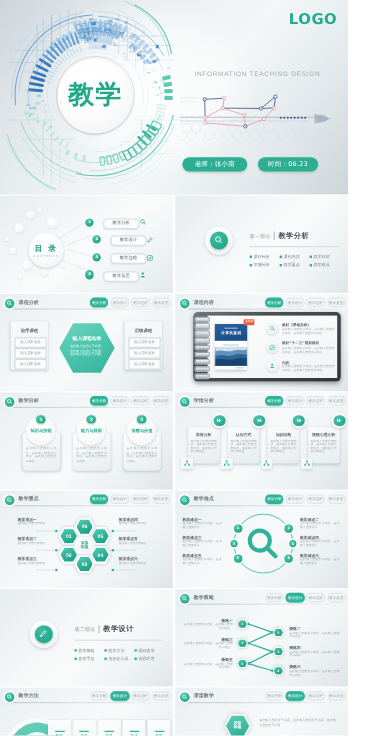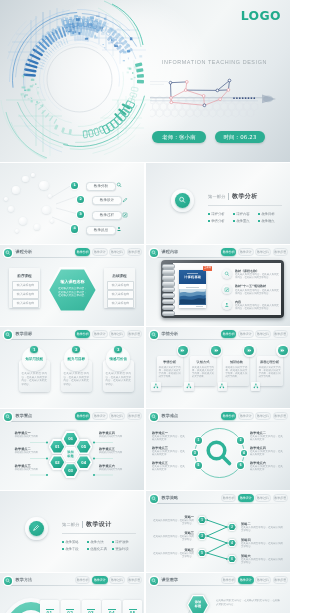--- a/index.html
+++ b/index.html
@@ -527,20 +527,23 @@
           <path d="M112,4 C130,13 140,28 143,45" fill="none" stroke="#3fbfa6" stroke-width="1" opacity="0.8"></path>
           <path d="M104,1 C125,10 137,26 141,47" fill="none" stroke="#79d3c1" stroke-width="0.75" opacity="0.65"></path>
           <path d="M98,8 C113,15 122,26 126,38" fill="none" stroke="#a3e0d2" stroke-width="0.6" opacity="0.55"></path>
           <path d="M6,112 C11,133 26,150 47,158" fill="none" stroke="#6ecfbb" stroke-width="0.9" opacity="0.6"></path>
           <path d="M11,122 C17,139 30,152 46,159" fill="none" stroke="#a2e1d4" stroke-width="0.65" opacity="0.5"></path>
           <path d="M1,100 C4,126 20,148 45,159" fill="none" stroke="#b9e9df" stroke-width="0.6" opacity="0.45"></path>
           <path d="M24,122 C32,136 46,147 62,152" fill="none" stroke="#9ec6e6" stroke-width="0.55" opacity="0.5"></path>
           <path d="M112.00,79.50A32.5,32.5 0 1 1 112.00,79.44" fill="none" stroke="#c9d3d9" stroke-width="0.6" opacity="0.9" stroke-linecap="butt"></path>
         </g>
     </svg>
+    <div class="hero-disc">
+      <span class="hero-disc-txt">教学</span>
+    </div>
     <div class="hero-logo">LOGO</div>
     <div class="hero-sub">INFORMATION TEACHING DESIGN</div>
     <svg class="hero-net" viewBox="0 0 140 40">
         <g id="net-g">
           <path d="M5.29,20.10L5.29,23.90L2.00,25.80L-1.29,23.90L-1.29,20.10L2.00,18.20Z" fill="none" stroke="#d8dfe4" stroke-width="0.32" opacity="0.85"></path>
           <path d="M12.89,20.10L12.89,23.90L9.60,25.80L6.31,23.90L6.31,20.10L9.60,18.20Z" fill="none" stroke="#d8dfe4" stroke-width="0.32" opacity="0.85"></path>
           <path d="M20.49,20.10L20.49,23.90L17.20,25.80L13.91,23.90L13.91,20.10L17.20,18.20Z" fill="none" stroke="#d8dfe4" stroke-width="0.32" opacity="0.85"></path>
           <path d="M28.09,20.10L28.09,23.90L24.80,25.80L21.51,23.90L21.51,20.10L24.80,18.20Z" fill="none" stroke="#d8dfe4" stroke-width="0.32" opacity="0.85"></path>
           <path d="M35.69,20.10L35.69,23.90L32.40,25.80L29.11,23.90L29.11,20.10L32.40,18.20Z" fill="none" stroke="#d8dfe4" stroke-width="0.32" opacity="0.85"></path>
           <path d="M43.29,20.10L43.29,23.90L40.00,25.80L36.71,23.90L36.71,20.10L40.00,18.20Z" fill="none" stroke="#d8dfe4" stroke-width="0.32" opacity="0.85"></path>
@@ -637,20 +640,24 @@
         <div style="position:absolute;left:12.4px;top:23.4px;width:7.2px;height:7.2px;border-radius:50%;background:radial-gradient(circle at 34% 28%,#ffffff 0%,#f6f8f9 55%,#e7ecee 100%);box-shadow:0 .5px 1.4px rgba(140,155,165,.3);"></div>
         <div style="position:absolute;left:47.6px;top:30.6px;width:4.8px;height:4.8px;border-radius:50%;background:radial-gradient(circle at 34% 28%,#ffffff 0%,#f6f8f9 55%,#e7ecee 100%);box-shadow:0 .5px 1.4px rgba(140,155,165,.3);"></div>
         <div style="position:absolute;left:8px;top:43px;width:6px;height:6px;border-radius:50%;background:radial-gradient(circle at 34% 28%,#ffffff 0%,#f6f8f9 55%,#e7ecee 100%);box-shadow:0 .5px 1.4px rgba(140,155,165,.3);"></div>
         <div style="position:absolute;left:42.3px;top:42.8px;width:8.4px;height:8.4px;border-radius:50%;background:radial-gradient(circle at 34% 28%,#ffffff 0%,#f6f8f9 55%,#e7ecee 100%);box-shadow:0 .5px 1.4px rgba(140,155,165,.3);"></div>
         <div style="position:absolute;left:18.6px;top:53.6px;width:8.8px;height:8.8px;border-radius:50%;background:radial-gradient(circle at 34% 28%,#ffffff 0%,#f6f8f9 55%,#e7ecee 100%);box-shadow:0 .5px 1.4px rgba(140,155,165,.3);"></div>
         <div style="position:absolute;left:34.4px;top:61.4px;width:5.2px;height:5.2px;border-radius:50%;background:radial-gradient(circle at 34% 28%,#ffffff 0%,#f6f8f9 55%,#e7ecee 100%);box-shadow:0 .5px 1.4px rgba(140,155,165,.3);"></div>
         <div style="position:absolute;left:50px;top:56px;width:4px;height:4px;border-radius:50%;background:radial-gradient(circle at 34% 28%,#ffffff 0%,#f6f8f9 55%,#e7ecee 100%);box-shadow:0 .5px 1.4px rgba(140,155,165,.3);"></div>
         <div style="position:absolute;left:4.2px;top:34.2px;width:3.6px;height:3.6px;border-radius:50%;background:radial-gradient(circle at 34% 28%,#ffffff 0%,#f6f8f9 55%,#e7ecee 100%);box-shadow:0 .5px 1.4px rgba(140,155,165,.3);"></div>
         <div style="position:absolute;left:31.4px;top:10.4px;width:3.2px;height:3.2px;border-radius:50%;background:radial-gradient(circle at 34% 28%,#ffffff 0%,#f6f8f9 55%,#e7ecee 100%);box-shadow:0 .5px 1.4px rgba(140,155,165,.3);"></div>
         <div style="position:absolute;left:14.8px;top:65.8px;width:4.4px;height:4.4px;border-radius:50%;background:radial-gradient(circle at 34% 28%,#ffffff 0%,#f6f8f9 55%,#e7ecee 100%);box-shadow:0 .5px 1.4px rgba(140,155,165,.3);"></div>
+        <div style="position:absolute;left:24px;top:31px;width:29px;height:29px;border-radius:50%;background:radial-gradient(circle at 34% 28%,#ffffff,#f8fafa 58%,#ebeff1);box-shadow:0 1px 2.6px rgba(130,145,155,.38);">
+          <div style="position:absolute;left:0;top:9px;width:29px;text-align:center;font-size:6.4px;font-weight:700;color:#1f9d85;letter-spacing:1.4px;">目 录</div>
+          <div style="position:absolute;left:0;top:17.5px;width:29px;text-align:center;font-size:2.5px;color:#8dc0b4;letter-spacing:.9px;font-family:&quot;Liberation Sans&quot;,sans-serif;">CONTENTS</div>
+        </div>
         <div style="position:absolute;left:71px;top:18.5px;height:9px;">
           <div style="position:absolute;left:0;top:0;width:7.4px;height:7.4px;border-radius:50%;background:radial-gradient(circle at 35% 30%,#4ac5ac,#159a7e);box-shadow:0 0 0 1.3px #fff,0 .7px 1.6px rgba(80,115,110,.42);color:#fff;font-size:3.4px;text-align:center;line-height:7.6px;font-weight:700;">1</div>
           <div style="position:absolute;left:15px;top:.3px;width:28px;height:7px;border-radius:3.5px;background:#fcfdfd;border:.5px solid #d9e0e3;box-shadow:0 .4px 1px rgba(130,145,155,.25);font-size:3.6px;color:#5f686e;text-align:center;line-height:7.2px;">教学分析</div>
           <svg viewBox="0 0 24 24" style="position:absolute;left:45px;top:.9px;width:6px;height:6px;">
             <circle cx="11" cy="10" r="6" fill="none" stroke="#1f9d85" stroke-width="2.2"></circle>
             <line x1="15.4" y1="14.4" x2="20" y2="19" stroke="#1f9d85" stroke-width="2.4" stroke-linecap="round"></line>
           </svg>
         </div>
         <div style="position:absolute;left:77px;top:33.1px;height:9px;">
           <div style="position:absolute;left:0;top:0;width:7.4px;height:7.4px;border-radius:50%;background:radial-gradient(circle at 35% 30%,#4ac5ac,#159a7e);box-shadow:0 0 0 1.3px #fff,0 .7px 1.6px rgba(80,115,110,.42);color:#fff;font-size:3.4px;text-align:center;line-height:7.6px;font-weight:700;">2</div>

